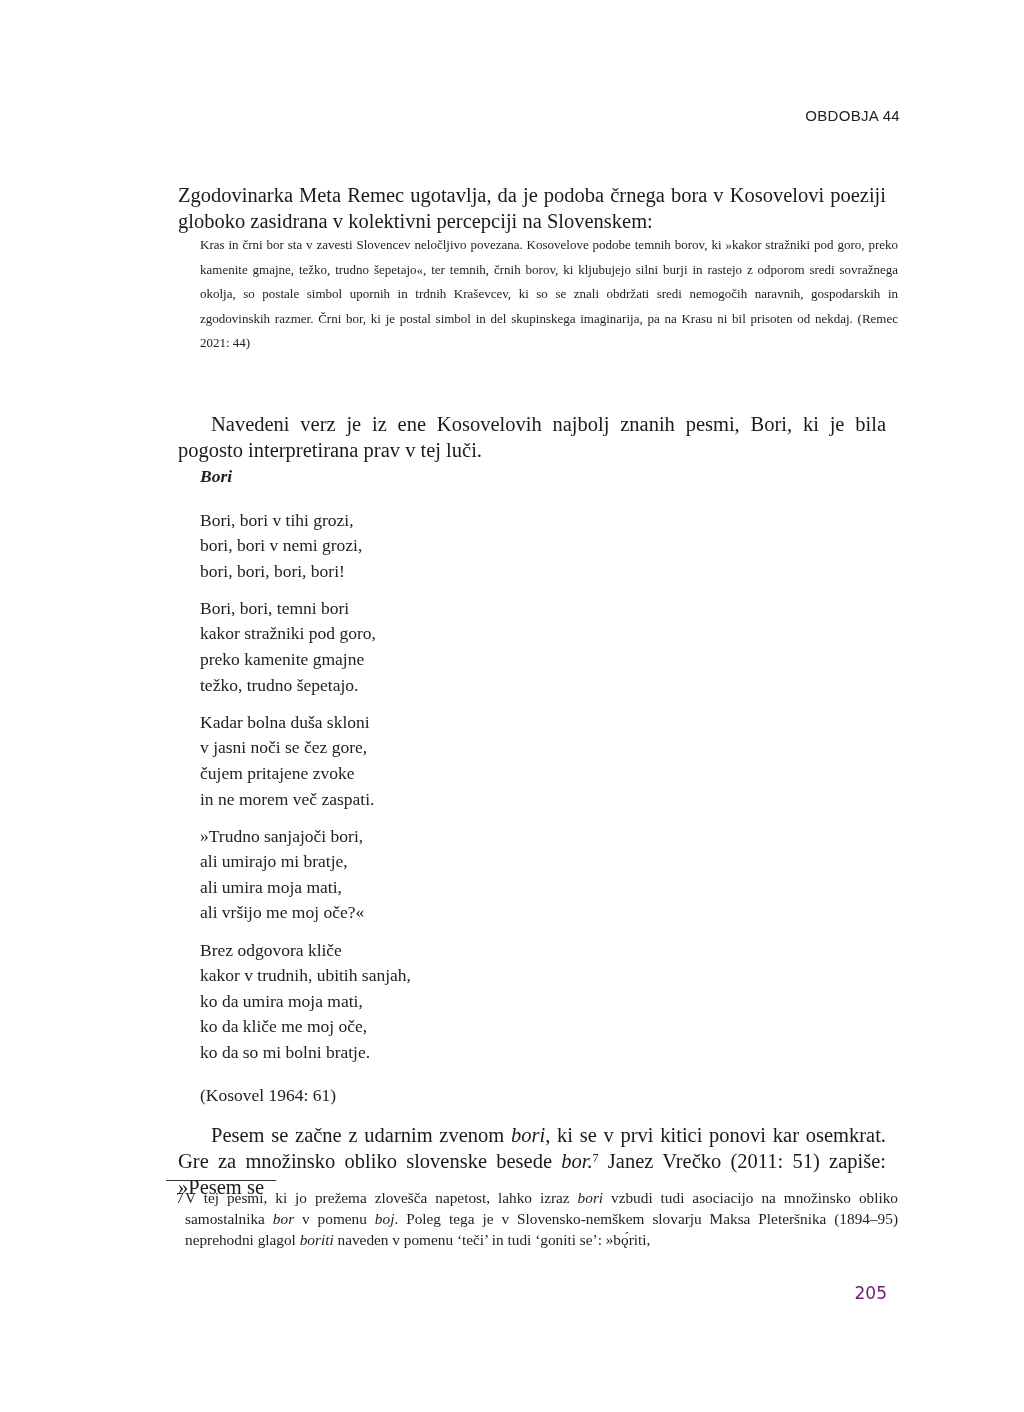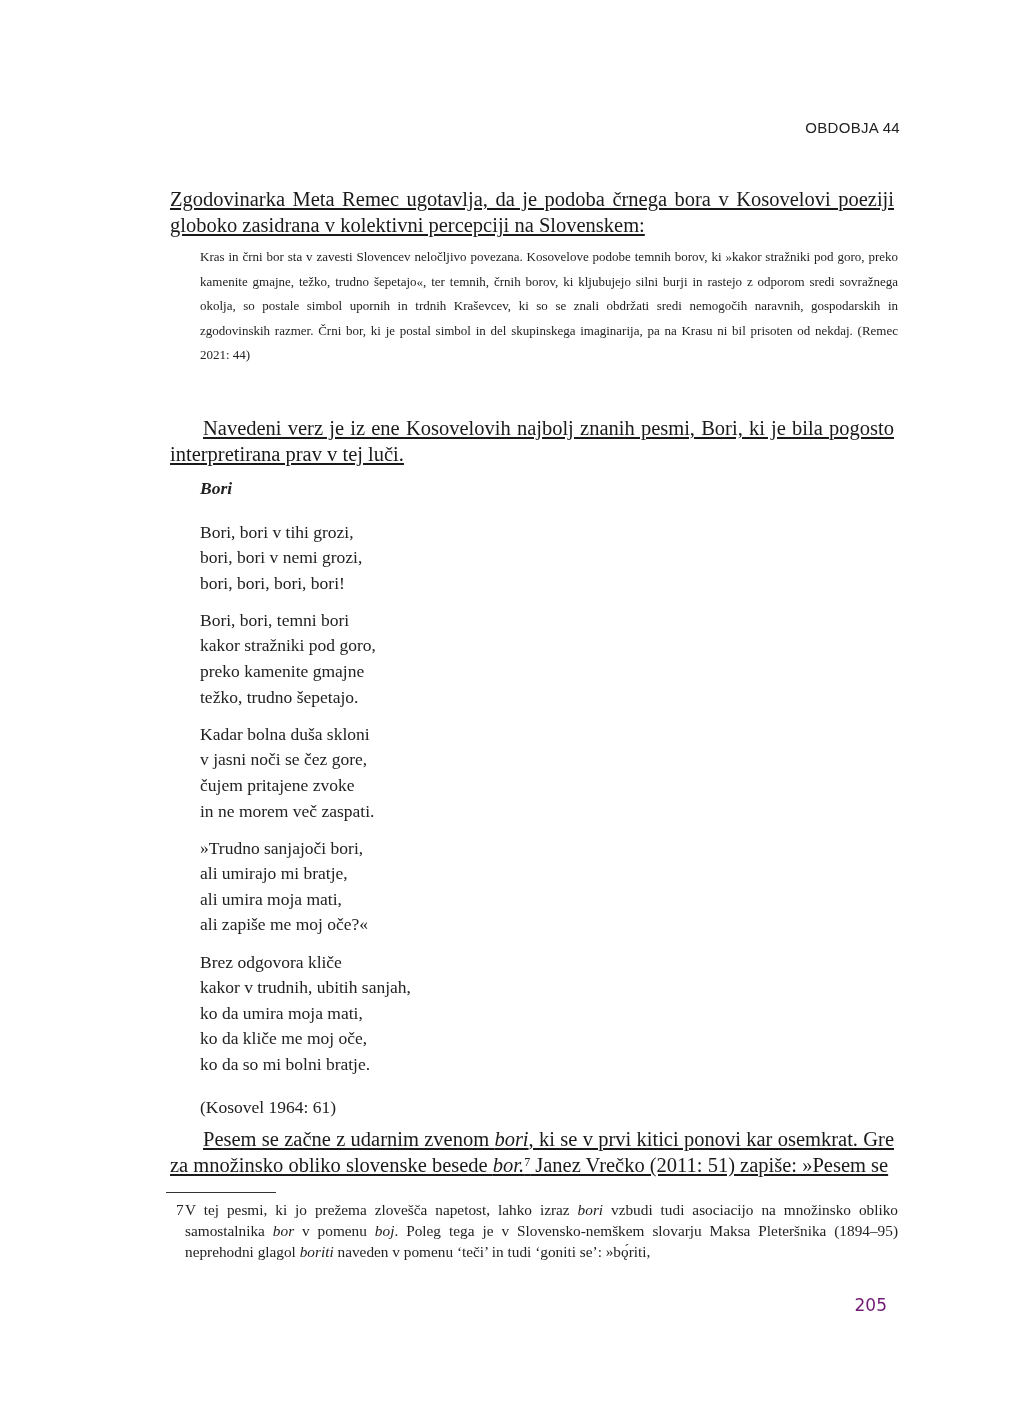--- a/index.html
+++ b/index.html
@@ -1,27 +1,27 @@
 <!DOCTYPE html>
 <html><head>
   <meta charset="utf-8">
   <style>
     html, body { margin: 0; padding: 0; background: #ffffff; }
     body { width: 1024px; height: 1412px; position: relative; overflow: hidden; color: #1a1a1a; }
-    .page { position: absolute; left: 0; top: 12px; width: 1024px; height: 1268px; }
+    .page { position: absolute; left: 0; top: 0; width: 1024px; height: 1268px; }
     .running-head {
       position: absolute; top: 107px; right: 124px;
       font-family: "Liberation Sans", sans-serif; font-size: 15px; letter-spacing: 0.3px; color: #222;
     }
     .body-text {
       position: absolute; left: 166px; width: 732px;
       font-family: "Liberation Serif", serif; font-size: 20.5px; line-height: 26px;
       text-align: justify; color: #1a1a1a;
     }
-    .body-text p { margin: 4px; text-decoration: underline; }
+    .body-text p { margin: 12px; }
     .indent { text-indent: 33px; }
     .blockquote {
       position: absolute; left: 200px; width: 698px; top: 233px;
       font-family: Liberation Serif, serif; font-size: 13px; line-height: 24.5px;
       text-align: justify; color: #222;
     }
     .poem {
       position: absolute; left: 200px; top: 464px;
       font-family: "Liberation Serif", serif; font-size: 17.5px; line-height: 25.6px; color: #222;
     }
@@ -78,21 +78,21 @@
     <div class="stanza">
       <span class="line">Kadar bolna duša skloni</span>
       <span class="line">v jasni noči se čez gore,</span>
       <span class="line">čujem pritajene zvoke</span>
       <span class="line">in ne morem več zaspati.</span>
     </div>
     <div class="stanza">
       <span class="line">»Trudno sanjajoči bori,</span>
       <span class="line">ali umirajo mi bratje,</span>
       <span class="line">ali umira moja mati,</span>
-      <span class="line">ali zapiše me moj oče?«</span>
+      <span class="line">ali vršijo me moj oče?«</span>
     </div>
     <div class="stanza">
       <span class="line">Brez odgovora kliče</span>
       <span class="line">kakor v trudnih, ubitih sanjah,</span>
       <span class="line">ko da umira moja mati,</span>
       <span class="line">ko da kliče me moj oče,</span>
       <span class="line">ko da so mi bolni bratje.</span>
     </div>
     <div class="poem-cite">(Kosovel 1964: 61)</div>
   </div>

